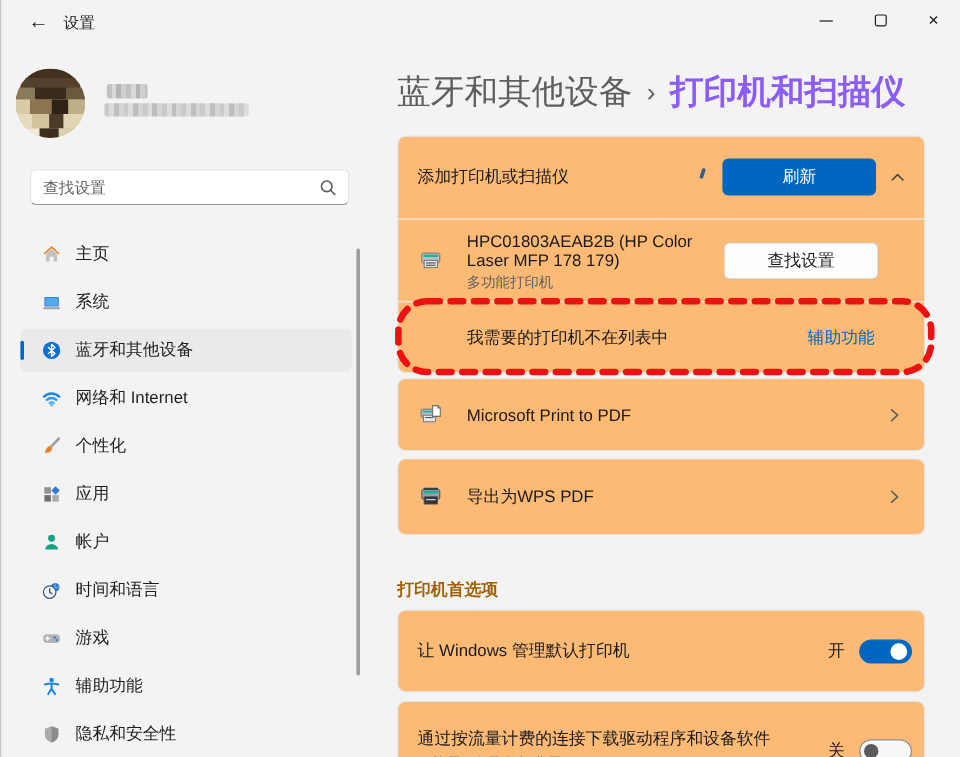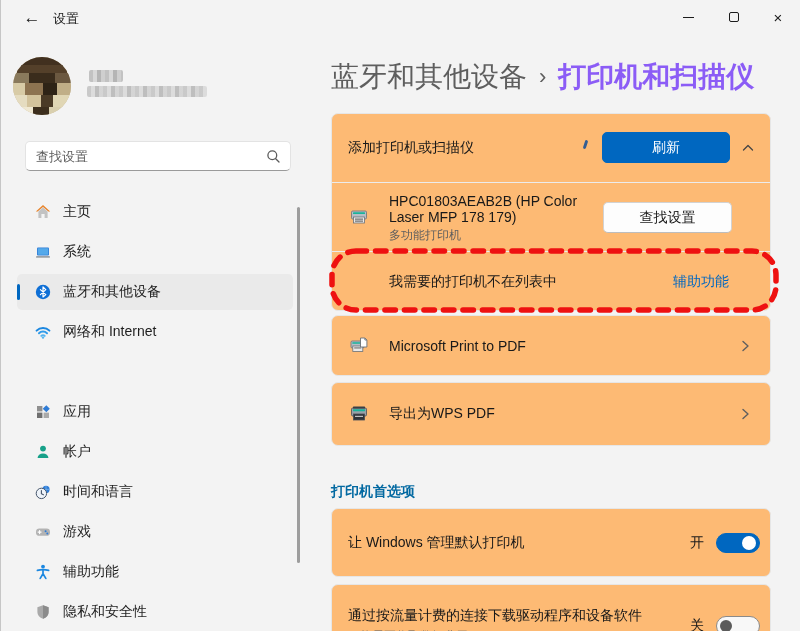--- a/index.html
+++ b/index.html
@@ -65,21 +65,21 @@
 
   .highlight-red { position:absolute; left:-3px; top:211px; width:452px; height:67px; pointer-events:none; z-index:5; }
 
   .card-pdf { top:279px; height:61px;text-align:right; }
   .card-wps { top:346px; height:64px; }
   .r-printer { height:100%; padding:0 8px 0 16px; }
   .printer-ic { width:22px; height:22px; flex:0 0 22px; }
   .printer-lbl { margin-left:19px; font-size:14px; color:#191919; }
   .chev-right { position:absolute; right:12px; top:50%; transform:translateY(-50%); width:26px; height:26px; display:flex; align-items:center; justify-content:center; }
 
-  .section-header { position:absolute; left:0; top:447px; font-size:14px; font-weight:700; color:#0369a1; }
+  .section-header { position:absolute; left:0; top:447px; font-size:14px; font-weight:700; color:#a16207; }
   .card-default { top:472px; height:69px; }
   .card-metered { top:548px; height:84px; }
   .r-toggle { height:100%; padding:0 8px 0 16px; }
   .toggle-wrap { position:absolute; right:10px; display:flex; align-items:center; gap:12px; }
   .toggle-state { font-size:14px; color:#191919; }
   .switch { position:relative; width:44px; height:20px; border-radius:10px; cursor:pointer; }
   .switch.on { background:#0067c0; border:1px solid #0067c0; }
   .switch.on .knob { position:absolute; right:3px; top:2px; width:14px; height:14px; border-radius:50%; background:#ffffff; }
   .switch.off { background:#f8f8f8; border:1px solid #8a8a8a; }
   .switch.off .knob { position:absolute; left:3px; top:3px; width:12px; height:12px; border-radius:50%; background:#5b5b5b; }
@@ -177,20 +177,29 @@
           <svg width="16" height="16" viewBox="0 0 16 16">
               <path d="M1.6 6.6 a9 9 0 0 1 12.8 0" fill="none" stroke="#1b87e0" stroke-width="2" stroke-linecap="round"></path>
               <path d="M4 9.3 a5.6 5.6 0 0 1 8 0" fill="none" stroke="#2f9bea" stroke-width="2" stroke-linecap="round"></path>
               <path d="M6.3 11.9 a2.4 2.4 0 0 1 3.4 0" fill="none" stroke="#54b4f0" stroke-width="2" stroke-linecap="round"></path>
               <circle cx="8" cy="13.6" r="1.2" fill="#54b4f0"></circle>
             </svg>
         </span>
         <span class="lbl">网络和 Internet</span>
       </div>
 
+      <div class="nav-item" style="top:160px">
+        <span class="ic">
+          <svg width="16" height="16" viewBox="0 0 16 16">
+              <path d="M14 1.6 L7.6 8.2" stroke="#9aa0a6" stroke-width="2.2" stroke-linecap="round"></path>
+              <path d="M7.8 8 C9 9 8.6 11.4 6.6 12.6 C4.8 13.7 2.6 13.2 2 12.8 C3.2 12.2 3 10.8 3.8 9.6 C4.7 8.3 6.8 7.2 7.8 8 Z" fill="#e8842c"></path>
+            </svg>
+        </span>
+        <span class="lbl">个性化</span>
+      </div>
 
       <div class="nav-item" style="top:200px">
         <span class="ic">
           <svg width="16" height="16" viewBox="0 0 16 16">
               <rect x="2" y="2" width="5.4" height="5.4" fill="#8f8f8f"></rect>
               <rect x="2" y="8.6" width="5.4" height="5.4" fill="#6f6f6f"></rect>
               <rect x="8.6" y="8.6" width="5.4" height="5.4" fill="#aaaaaa"></rect>
               <rect x="8.8" y="2.2" width="5" height="5" fill="#2f7cd6" transform="rotate(45 11.3 4.7)"></rect>
             </svg>
         </span>

